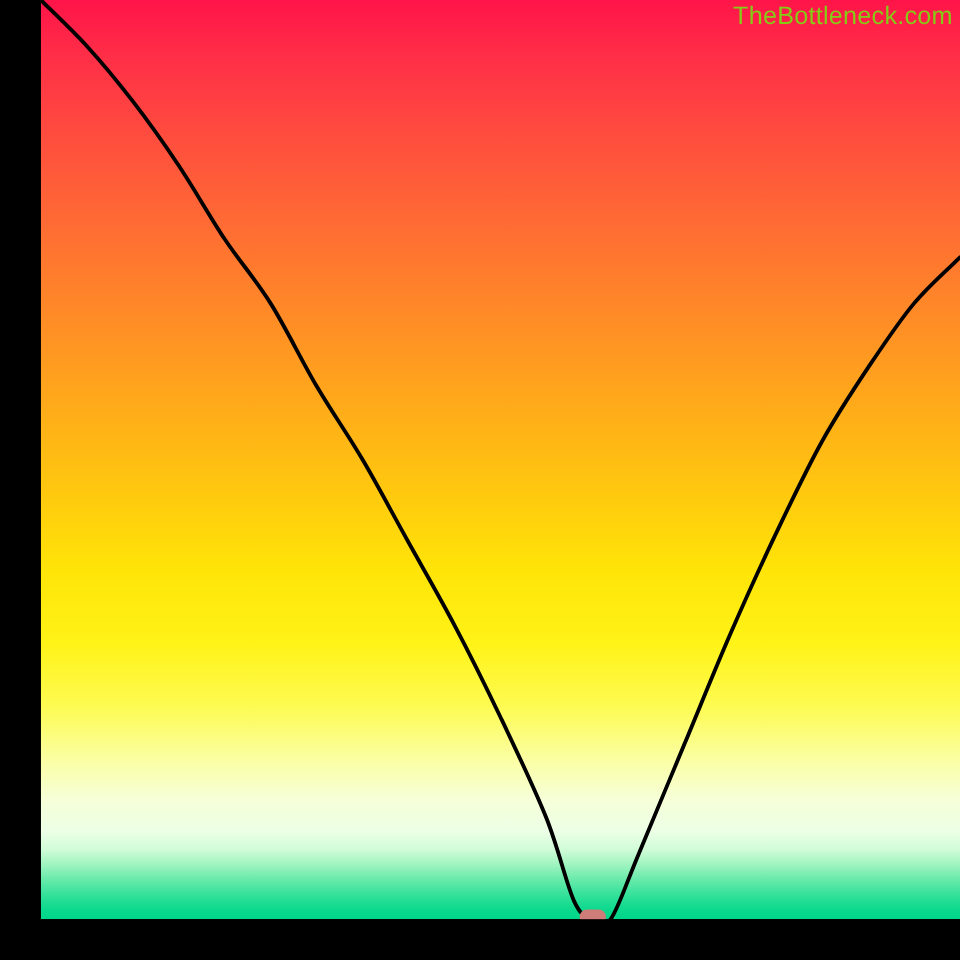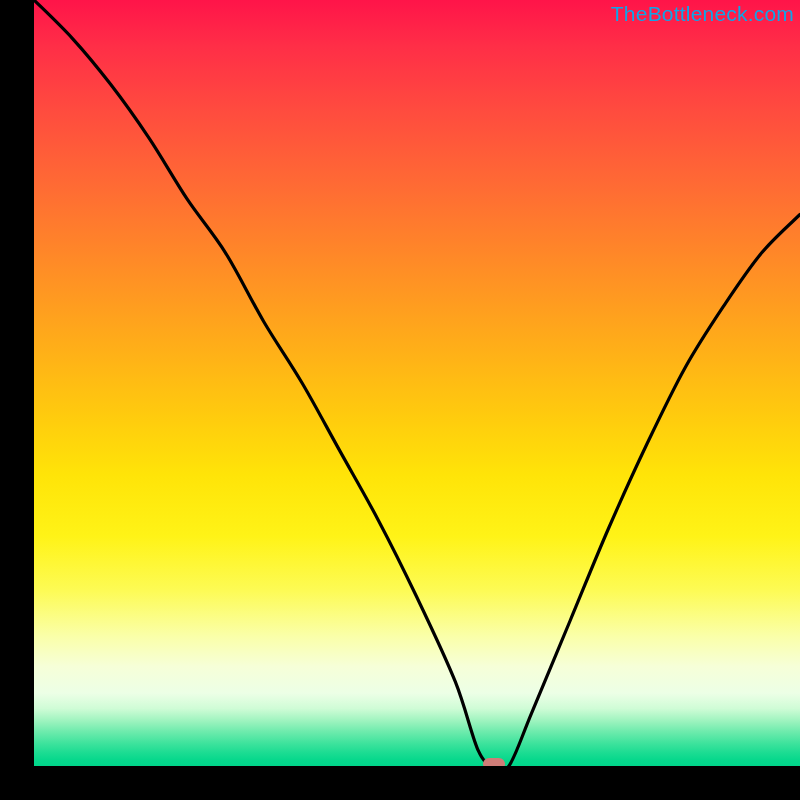--- a/index.html
+++ b/index.html
@@ -78,21 +78,21 @@
     background: #cf7d78;
     z-index: 4;
     transform: translate(-50%, -50%);
   }
   .watermark {
     position: absolute;
     top: 2px;
     right: 6px;
     font-family: Arial, Helvetica, sans-serif;
     font-size: 21px;
-    color: #0ea5e9;
+    color: #84cc16;
     letter-spacing: 0.2px;
     z-index: 6;
     user-select: none;
     text-align: center;
   }
 </style>
 </head>
 <body>
 
 <div class="chart-wrap">

